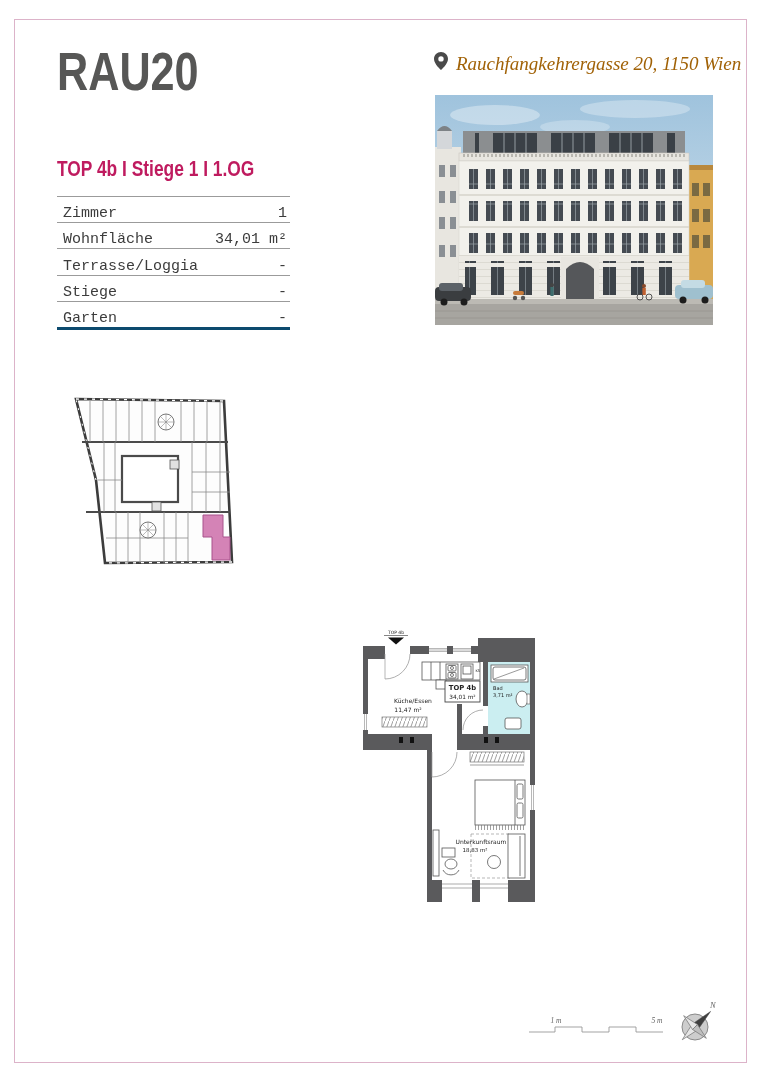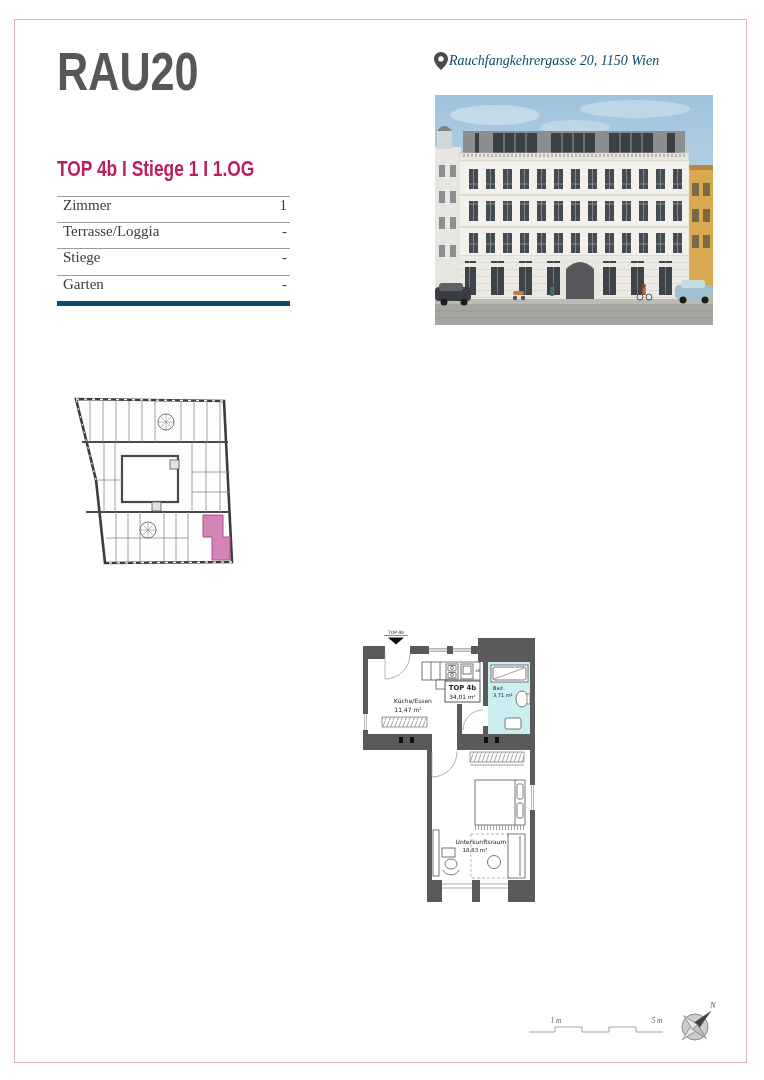--- a/index.html
+++ b/index.html
@@ -7,27 +7,27 @@
         font-family:"Liberation Sans",sans-serif;}
   #frame{position:absolute;left:14px;top:19px;width:731px;height:1042px;
          border:1px solid #dcb3c9;pointer-events:none;}
   #logo{position:absolute;left:57px;top:44px;font-size:54px;line-height:1;
         font-weight:600;color:#575756;transform:scaleX(0.80);transform-origin:left top;
         letter-spacing:0;}
   #unit-title{position:absolute;left:57px;top:156px;font-size:22px;font-weight:700;
         color:#bf1b5f;transform:scaleX(0.79);transform-origin:left top;white-space:nowrap;}
   #spec-table{position:absolute;left:57px;top:196px;width:233px;
         font-family:"Liberation Serif",serif;font-size:15px;color:#3c3c3c;}
-  .spec-row{display:flex;justify-content:space-between;align-items:flex-start;
-        height:25.2px;border-top:1px solid #9b9b9b;padding:0 3px 0 6px;}
-  .spec-row:last-child{border-bottom:5px solid #0c4a6e;gap:33px;}
+  .spec-row{display:flex;justify-content:space-between;align-items:flex-end;
+        height:25.2px;border-top:1px solid #9b9b9b;padding:0 3px 0 6px;font-family:Liberation Mono, monospace;}
+  .spec-row:last-child{border-bottom:3px solid #0c4a6e;gap:33px;}
   .spec-value{text-align:right;}
   #address{position:absolute;left:434px;top:52px;display:flex;align-items:flex-start;}
-  #address .addr-text{margin-left:1px;font-family:"Liberation Serif",serif;
-        font-style:italic;font-size:14px;color:#0c4a6e;padding-top:1px;}
+  #address .addr-text{margin-left:8px;font-family:"Liberation Serif",serif;
+        font-style:italic;font-size:19px;color:#a16207;padding-top:1px;}
   #photo{position:absolute;left:435px;top:95px;width:278px;height:230px;}
   #siteplan{position:absolute;left:70px;top:392px;width:170px;height:180px;}
   #floorplan{position:absolute;left:357px;top:622px;width:196px;height:292px;}
   #scalebar{position:absolute;left:527px;top:1014px;width:140px;height:26px;}
   #compass{position:absolute;left:674px;top:996px;width:48px;height:52px;}
   svg{display:block;}
   .fp-label{font-family:"DejaVu Sans","Liberation Sans",sans-serif;fill:#222;}
   .scale-label{font-family:"Liberation Serif",serif;font-style:italic;fill:#666;}
 </style>
 </head>
@@ -37,20 +37,24 @@
   <div id="frame"></div>
 
   <div id="logo">RAU20</div>
 
   <div id="unit-title">TOP 4b I Stiege 1 I 1.OG</div>
 
   <div id="spec-table">
     <div class="spec-row">
       <span>Zimmer</span>
       <span class="spec-value">1</span>
+    </div>
+    <div class="spec-row">
+      <span>Wohnfläche</span>
+      <span class="spec-value">34,01 m²</span>
     </div>
     <div class="spec-row">
       <span>Terrasse/Loggia</span>
       <span class="spec-value">-</span>
     </div>
     <div class="spec-row">
       <span>Stiege</span>
       <span class="spec-value">-</span>
     </div>
     <div class="spec-row">

